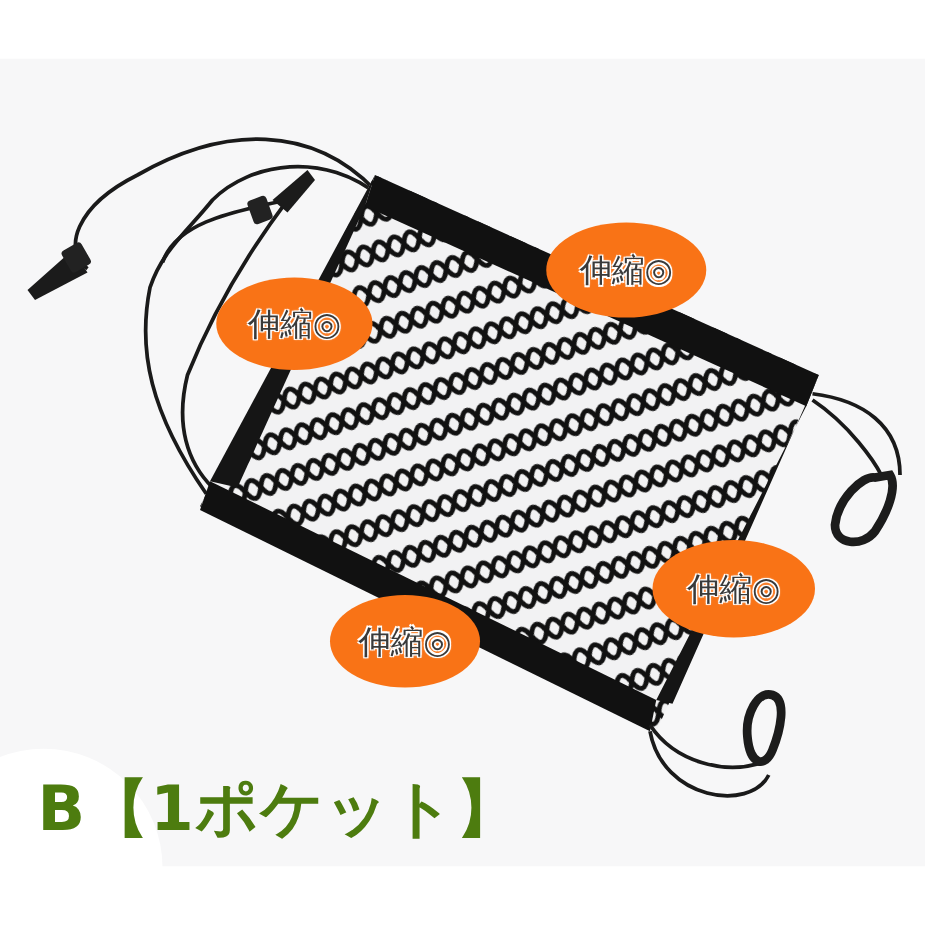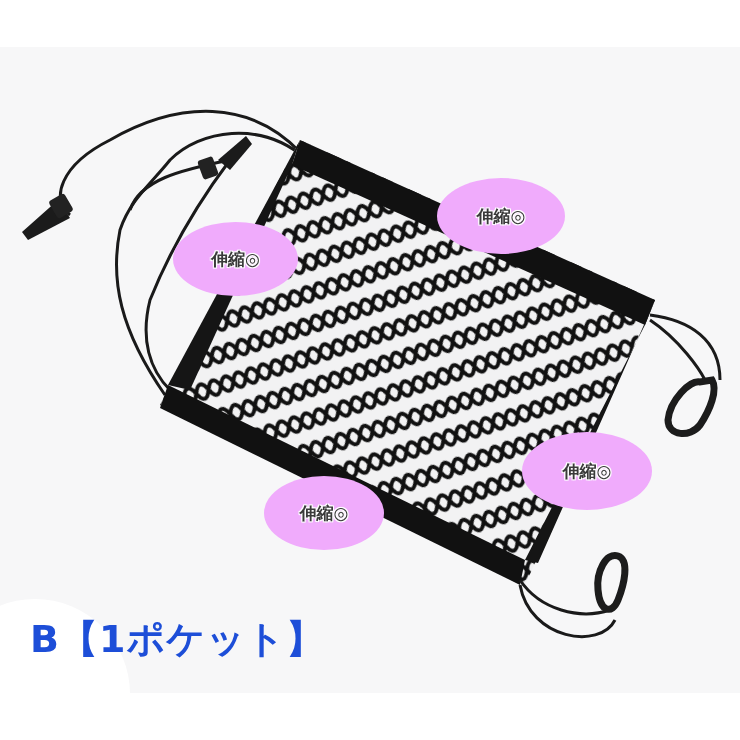--- a/index.html
+++ b/index.html
@@ -16,32 +16,32 @@
     background: #f7f7f8;
   }
   .photo svg { position: absolute; left: 0; top: -47px; }
   .white-blob {
     position: absolute; left: -60px; top: 552px;
     width: 190px; height: 190px; border-radius: 50%;
     background: #ffffff;
   }
   .badge {
     position: absolute;
-    background: #f0abfc;
+    background: #f97316;
     border-radius: 50%;
     display: flex; align-items: center; justify-content: center;
     color: #3a3a3a;
-    font-weight: bold;
-    font-size: 17px;
+    font-weight: normal;
+    font-size: 26px;
     letter-spacing: 0px;
     text-shadow: 0 0 2px #fff, 0 0 2px #fff, 1px 1px 0 #fff, -1px -1px 0 #fff, 1px -1px 0 #fff, -1px 1px 0 #fff;
   }
   .caption {
     position: absolute; left: 30px; top: 614px;
-    font-size: 38px; font-weight: bold; color: #1d4ed8;
+    font-size: 50px; font-weight: bold; color: #4d7c0f;
     font-family: "DejaVu Sans", "Liberation Sans", sans-serif;
     letter-spacing: 1px;
   }
 </style>
 </head>
 <body>
 
 <div class="canvas">
   <div class="photo">
     <svg width="740" height="740" viewBox="0 0 740 740">

